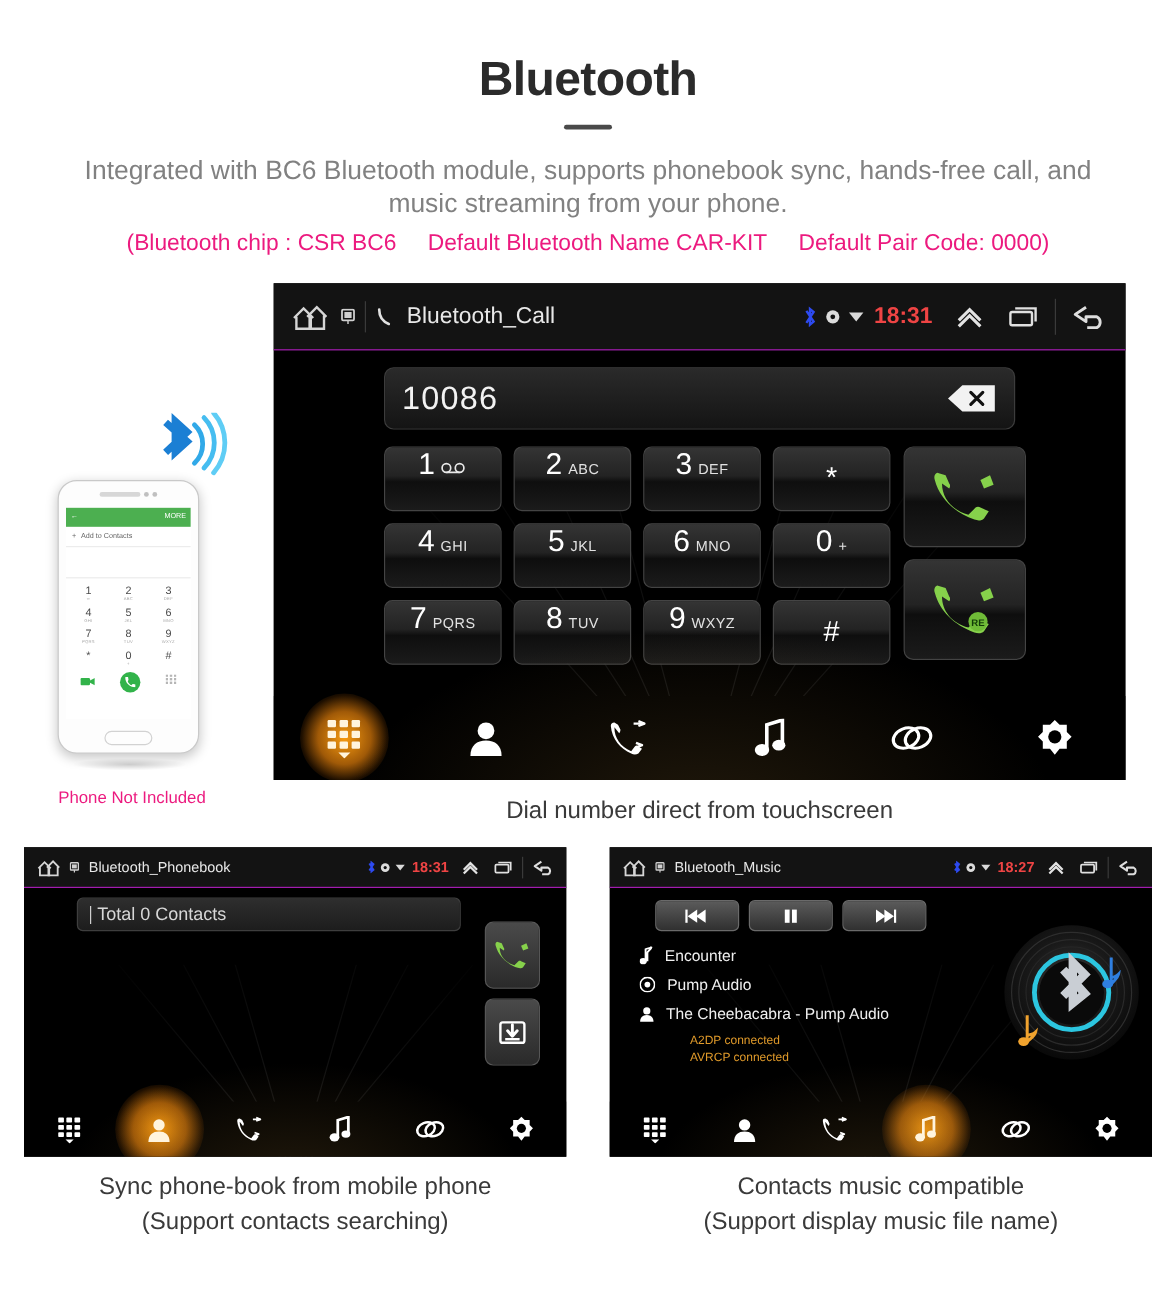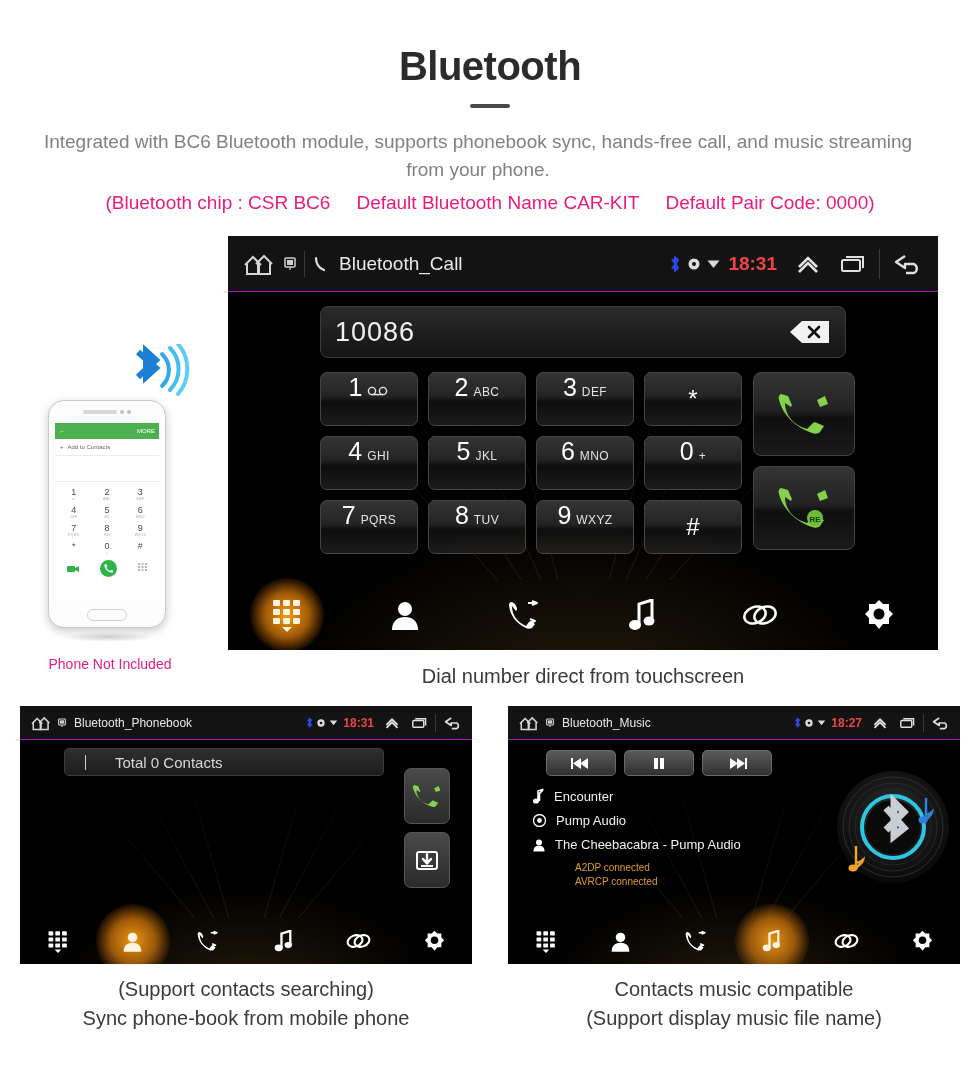--- a/index.html
+++ b/index.html
@@ -15,22 +15,22 @@
   .hdr-title {
     position: absolute; top: 44px; left: 0; width: 980px;
     text-align: center; font-size: 40px; font-weight: bold;
     color: #2b2b2b; letter-spacing: -0.5px;
   }
   .hdr-rule {
     position: absolute; top: 104px; left: 470px;
     width: 40px; height: 4px; background: #4a4a4a; border-radius: 2px;
   }
   .hdr-sub {
-    position: absolute; top: 128px; left: 28px; width: 900px;
-    text-align: center; font-size: 19px; line-height: 28px; color: #818181;
+    position: absolute; top: 128px; left: 40px; width: 900px;
+    text-align: center; font-size: 22px; line-height: 28px; color: #818181;
   }
   .hdr-specs {
     position: absolute; top: 192px; left: 0; width: 980px;
     text-align: center; font-size: 19px; color: #ec1a7f;
     display: flex; justify-content: center; gap: 26px;
   }
   .hdr-specs span { white-space: nowrap; }
 
   
   .unit { position: absolute; background: #000; overflow: hidden; }
@@ -170,21 +170,21 @@
   
   #unit-book { left: 20px; top: 706px; width: 452px; height: 258px; }
   #unit-book .statusbar, #unit-music .statusbar { height: 34px; padding: 0 9px; }
   #unit-book .sb-title, #unit-music .sb-title { font-size: 12px; margin-left: 8px; }
   #unit-book .sb-time, #unit-music .sb-time { font-size: 12px; margin: 0 7px 0 5px; }
   #unit-book .navbar, #unit-music .navbar { height: 46px; }
   .searchbar {
     position: absolute; left: 44px; top: 42px; width: 320px; height: 28px;
     background: linear-gradient(to bottom, #2e2e2e, #1d1d1d);
     border: 1px solid #3e3e3e; border-radius: 5px;
-    display: flex; align-items: center; padding: 0 20px; gap: 24px;
+    display: flex; align-items: center; padding: 0 10px;
   }
   .searchbar .caret { width: 1px; height: 15px; background: #cfcfcf; margin-right: 5px; }
   .searchbar .txt { color: #d7d7d7; font-size: 15px; }
   .sidebtns { position: absolute; right: 22px; top: 62px; width: 46px; }
   .sidebtn {
     width: 46px; height: 56px; border-radius: 7px; margin-bottom: 8px;
     background: linear-gradient(to bottom, #4a4a4a, #2a2a2a);
     border: 1px solid #565656;
     display: flex; align-items: center; justify-content: center;
   }
@@ -721,22 +721,22 @@
           <svg width="21" height="22" viewBox="0 0 30 32">
               <path d="M15 1 L19 5 L25 5 L25 11 L29 15 L25 19 L25 25 L19 25 L15 30 L11 25 L5 25 L5 19 L1 15 L5 11 L5 5 L11 5 Z" fill="#fff"></path>
               <circle cx="15" cy="15" r="5.5" fill="#000"></circle>
             </svg>
         </span>
       </div>
     </div>
   </div>
 
   <div class="caption" id="cap-book">
+    <div>Sync phone-book from mobile phone</div>
     <div>(Support contacts searching)</div>
-    <div>Sync phone-book from mobile phone</div>
   </div>
 
   <div class="unit" id="unit-music">
     <div class="floor">
       <i style="transform:rotate(-40deg)"></i>
         <i style="transform:rotate(-28deg)"></i>
       <i style="transform:rotate(-16deg)"></i>
         <i style="transform:rotate(16deg)"></i>
       <i style="transform:rotate(28deg)"></i>
         <i style="transform:rotate(40deg)"></i>

